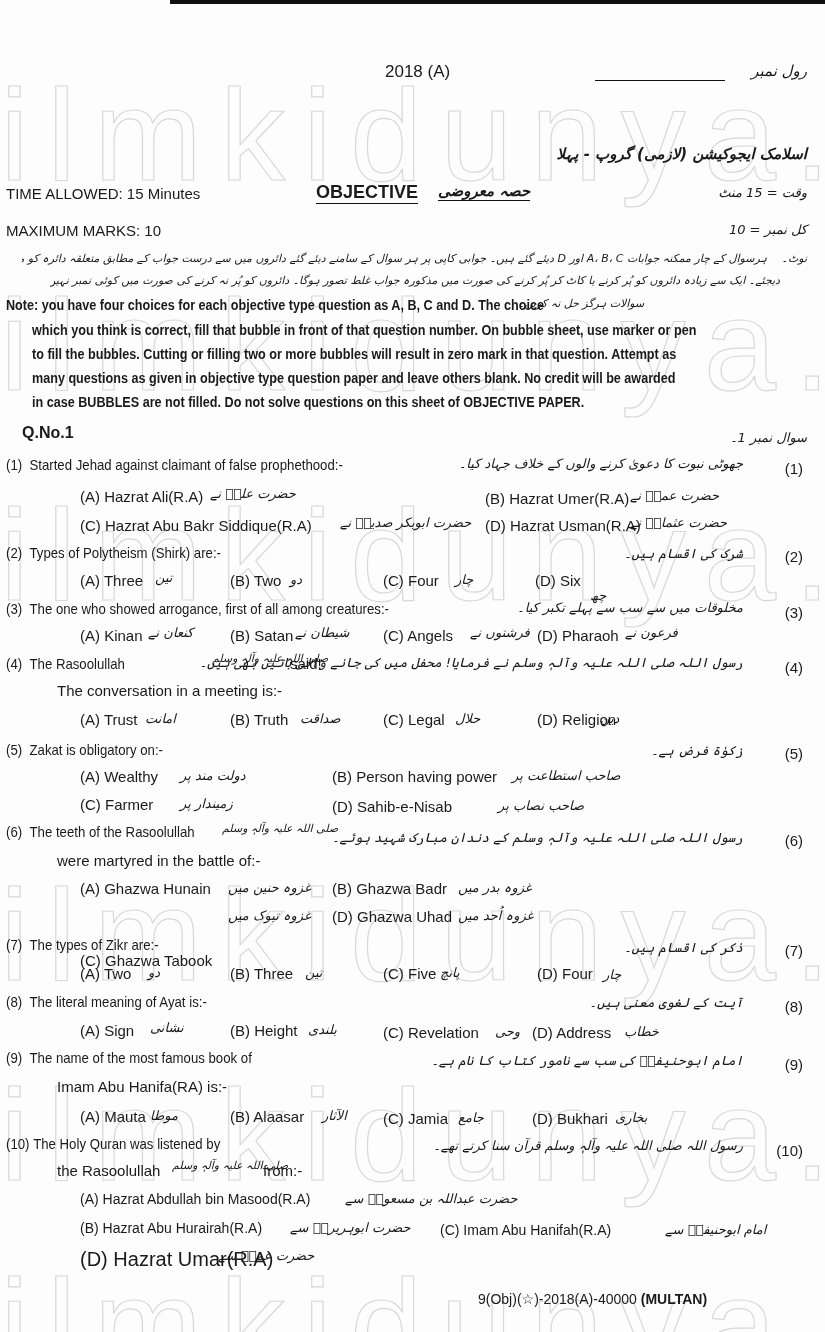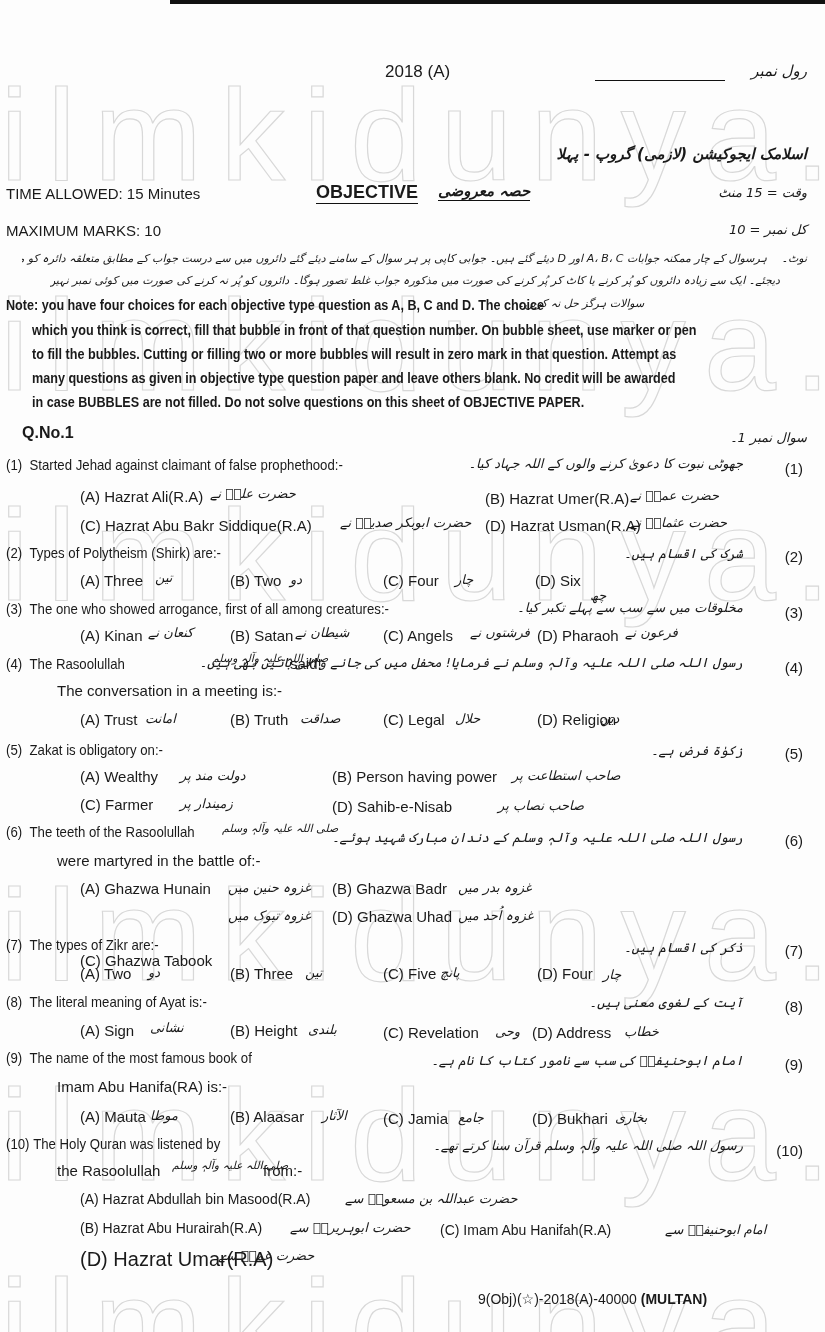--- a/index.html
+++ b/index.html
@@ -53,21 +53,21 @@
   <div class="abs note-en" style="left:32px;top:322px;">which you think is correct, fill that bubble in front of that question number. On bubble sheet, use marker or pen</div>
   <div class="abs note-en" style="left:32px;top:346px;">to fill the bubbles. Cutting or filling two or more bubbles will result in zero mark in that question.  Attempt as</div>
   <div class="abs note-en" style="left:32px;top:370px;">many questions as given in objective type question paper and leave others blank. No credit will be awarded</div>
   <div class="abs note-en" style="left:32px;top:394px;">in case BUBBLES are not filled. Do not solve questions on this sheet of OBJECTIVE PAPER.</div>
 
   <div class="abs bold" style="left:22px;top:424px;font-size:16px;">Q.No.1</div>
   <div class="abs ur" style="right:18px;top:430px;">سوال نمبر 1۔</div>
 
   <div>
     <div class="abs en" style="left:6px;top:456px;"><span class="cond"><span>(1)</span>&nbsp;&nbsp;<span>Started Jehad against claimant of false prophethood:-</span></span></div>
-    <div class="abs ur" style="right:82px;top:456px;">جھوٹی نبوت کا دعویٰ کرنے والوں کے اللہ جہاد کیا۔</div>
+    <div class="abs ur" style="right:82px;top:456px;">جھوٹی نبوت کا دعویٰ کرنے والوں کے خلاف جہاد کیا۔</div>
     <div class="abs en" style="right:22px;top:460px;">(1)</div>
     <div class="abs en" style="left:80px;top:488px;">(A) Hazrat Ali(R.A)</div>
     <div class="abs ur" style="left:210px;top:486px;">حضرت علیؓ نے</div>
     <div class="abs en" style="left:485px;top:490px;">(B) Hazrat Umer(R.A)</div>
     <div class="abs ur" style="left:630px;top:488px;">حضرت عمرؓ نے</div>
     <div class="abs en" style="left:80px;top:517px;">(C) Hazrat Abu Bakr Siddique(R.A)</div>
     <div class="abs ur" style="left:340px;top:515px;">حضرت ابوبکر صدیقؓ نے</div>
     <div class="abs en" style="left:485px;top:517px;">(D) Hazrat Usman(R.A)</div>
     <div class="abs ur" style="left:630px;top:515px;">حضرت عثمانؓ نے</div>
   </div>

